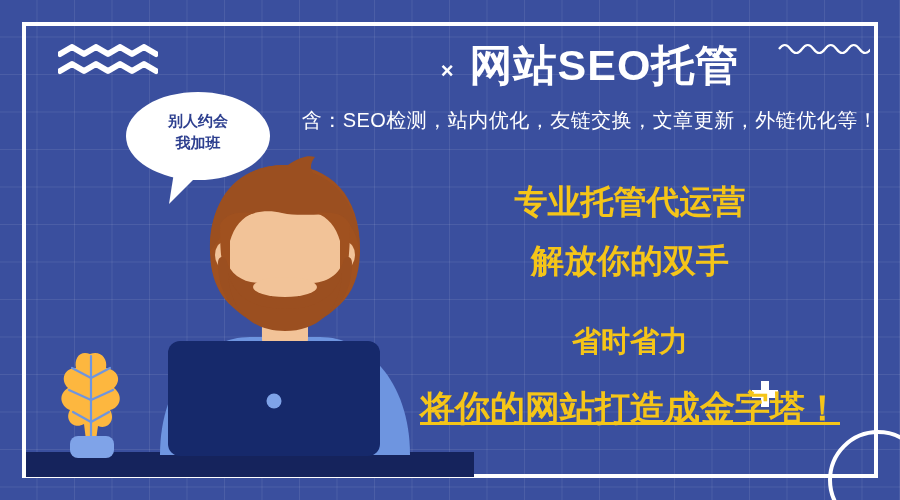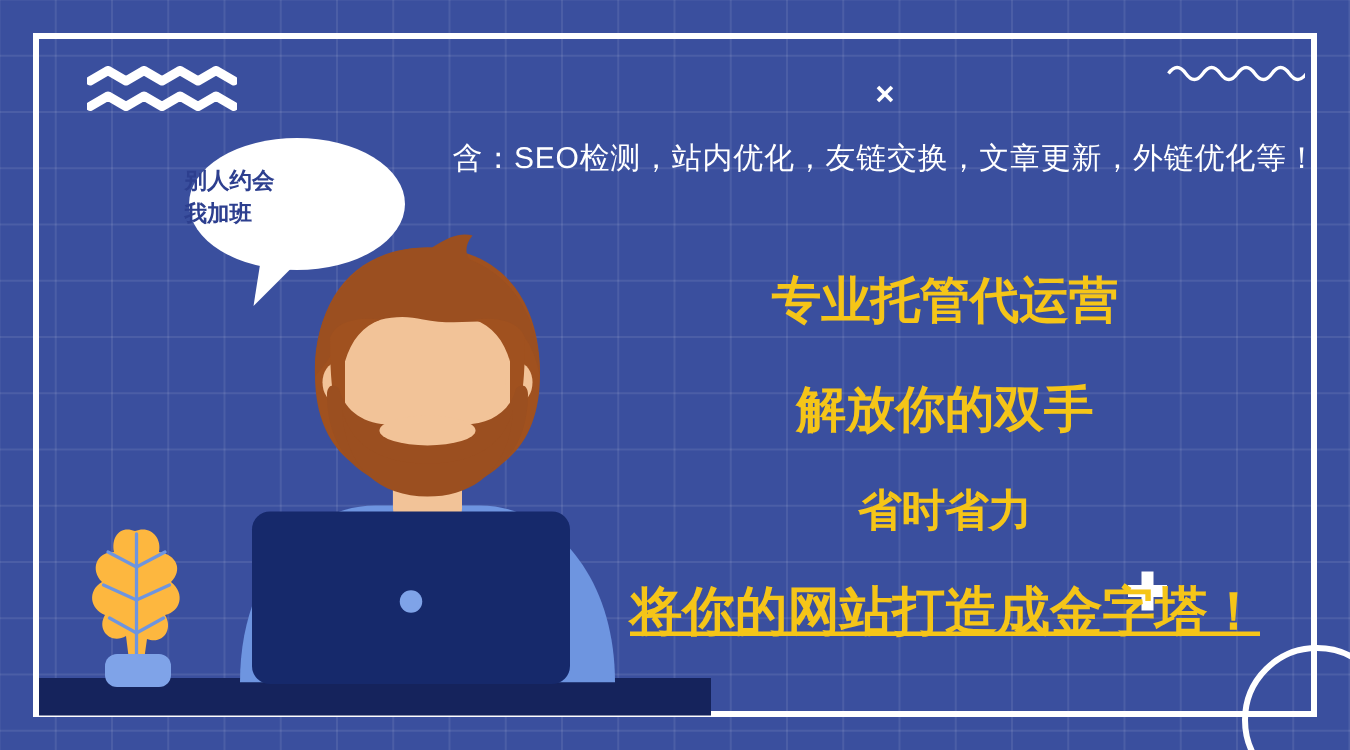--- a/index.html
+++ b/index.html
@@ -89,22 +89,22 @@
     position: absolute;
     left: 380px; top: 185px; width: 500px;
     text-align: center;
   }
   .slogan {
     color: #f5c518;
     font-weight: bold;
     line-height: 1;
     white-space: nowrap;
   }
-  .slogan.s1 { font-size: 33px; margin-bottom: 38px; font-family: Liberation Serif, serif; }
-  .slogan.s2 { font-size: 33px; margin-bottom: 38px; }
+  .slogan.s1 { font-size: 33px; margin-bottom: 26px; }
+  .slogan.s2 { font-size: 33px; margin-bottom: 50px; }
   .slogan.s3 { font-size: 29px; margin-bottom: 34px; }
   .slogan.s4 { font-size: 35px; text-decoration: underline; }
 
   
   #desk {
     position: absolute;
     left: 26px; top: 452px; width: 448px; height: 25px;
     background: #15235c;
   }
   
@@ -124,20 +124,21 @@
     border-radius: 50%;
     background: #7fa3e8;
   }
   
   #plant { position: absolute; left: 52px; top: 348px; width: 78px; height: 110px; }
   
   #bubble { position: absolute; left: 123px; top: 88px; width: 150px; height: 118px; }
   #bubble-text {
     position: absolute;
     left: 0; top: 22px; width: 150px;
+    text-align: center;
     color: #2d3f8f;
     font-size: 15px;
     font-weight: bold;
     line-height: 1.45;
     white-space: pre-line;
   }
 </style>
 </head>
 <body>
 
@@ -156,20 +157,21 @@
     <path d="M1,9 Q6.75,1 12.5,9 T24,9 T35.5,9 T47,9 T58.5,9 T70,9 T81.5,9 T93,9" fill="none" stroke="#ffffff" stroke-width="2.2"></path>
   </svg>
 
   <div class="deco" id="circle-br"></div>
 
   <div class="deco" id="plus-mark"></div>
 
   <div id="headline">
     <div id="title-row">
       <span id="title-x">×</span>
+      <span id="main-title">网站SEO托管</span>
     </div>
     <div id="subtitle">含：SEO检测，站内优化，友链交换，文章更新，外链优化等！</div>
   </div>
 
   <div id="slogans">
     <div class="slogan s1">专业托管代运营</div>
     <div class="slogan s2">解放你的双手</div>
     <div class="slogan s3">省时省力</div>
     <div class="slogan s4">将你的网站打造成金字塔！</div>
   </div>

